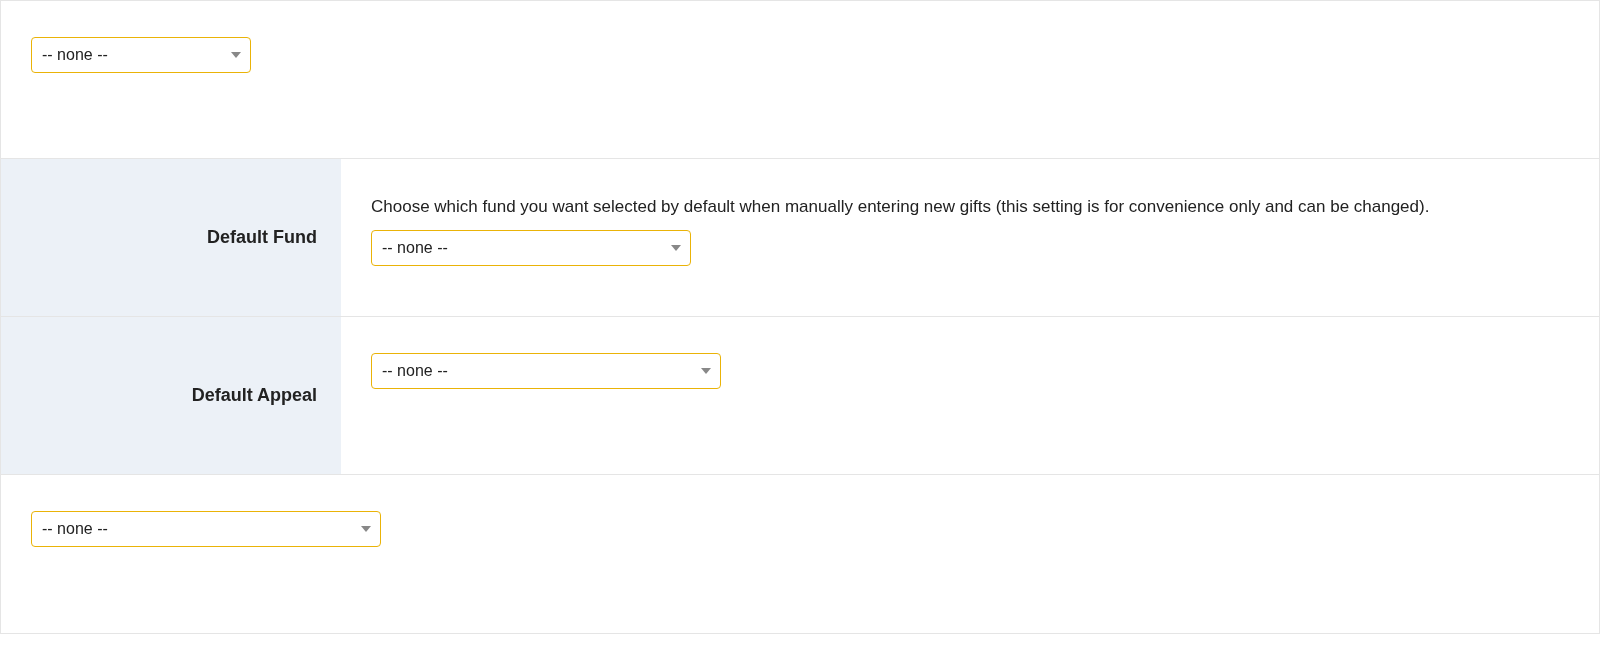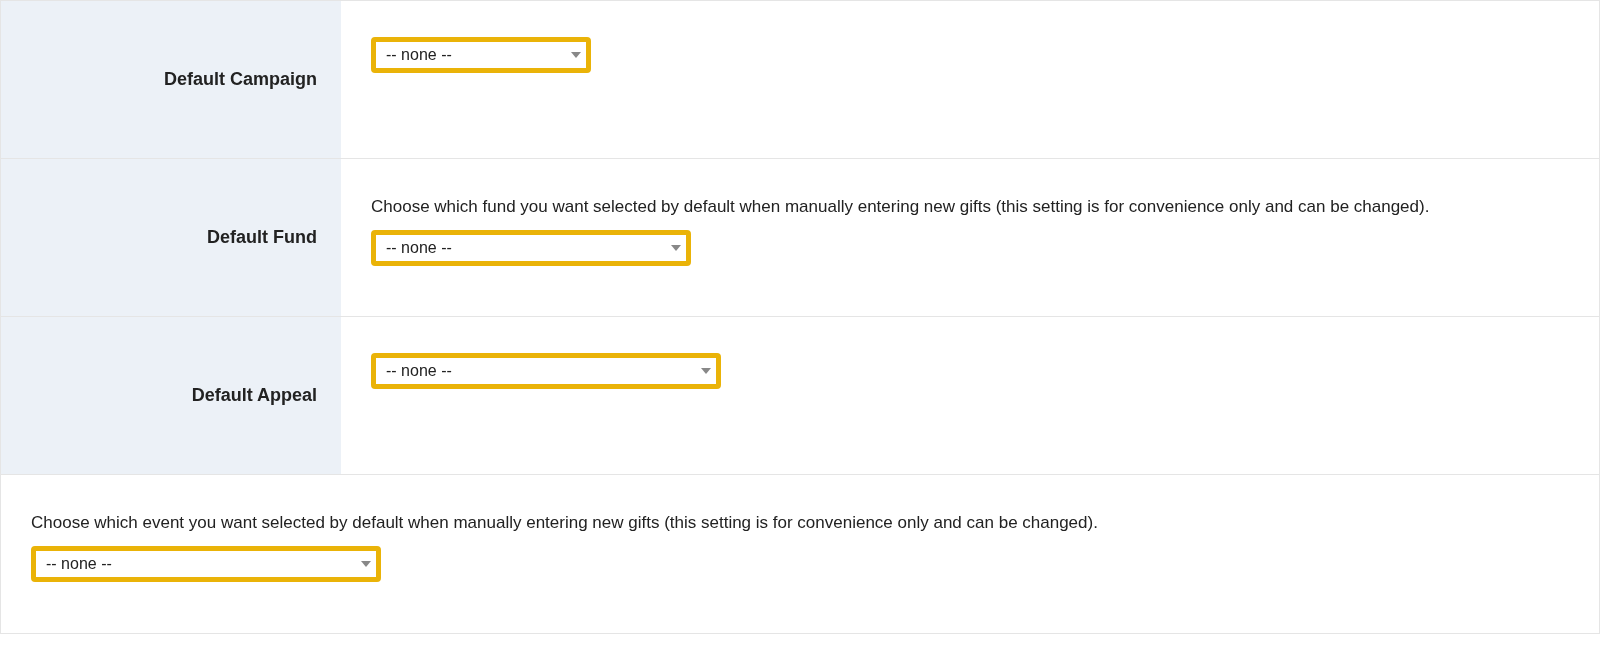--- a/index.html
+++ b/index.html
@@ -48,21 +48,21 @@
       line-height: 1.45;
       color: #222;
       margin-bottom: 10px;
     }
     .select-wrap {
       position: relative;
       display: inline-block;
     }
     .select-box {
       height: 36px;
-      border: 5px solid #eab308;
+      border: 1px solid #eab308;
       border-radius: 4px;
       background: #fff;
       padding: 0 36px 0 10px;
       font-size: 16px;
       color: #222;
       display: flex;
       align-items: center;
       cursor: pointer;
       min-width: 220px;
     }
@@ -81,21 +81,20 @@
     .w-220 { width: 220px; }
     .w-320 { width: 320px; }
     .w-350 { width: 350px; }
   </style>
 </head>
 <body>
 
 <div class="settings-table">
 
   <div class="settings-row">
-    <div class="label-cell">Default Campaign</div>
     <div class="content-cell">
       <div class="select-wrap">
         <div class="select-box w-220">
           <span>-- none --</span>
         </div>
         <span class="select-caret"></span>
       </div>
     </div>
   </div>
 
@@ -119,21 +118,20 @@
         <div class="select-box w-350">
           <span>-- none --</span>
         </div>
         <span class="select-caret"></span>
       </div>
     </div>
   </div>
 
   <div class="settings-row">
     <div class="content-cell">
-      <div class="description">Choose which event you want selected by default when manually entering new gifts (this setting is for convenience only and can be changed).</div>
       <div class="select-wrap">
         <div class="select-box w-350">
           <span>-- none --</span>
         </div>
         <span class="select-caret"></span>
       </div>
     </div>
   </div>
 
 </div>

